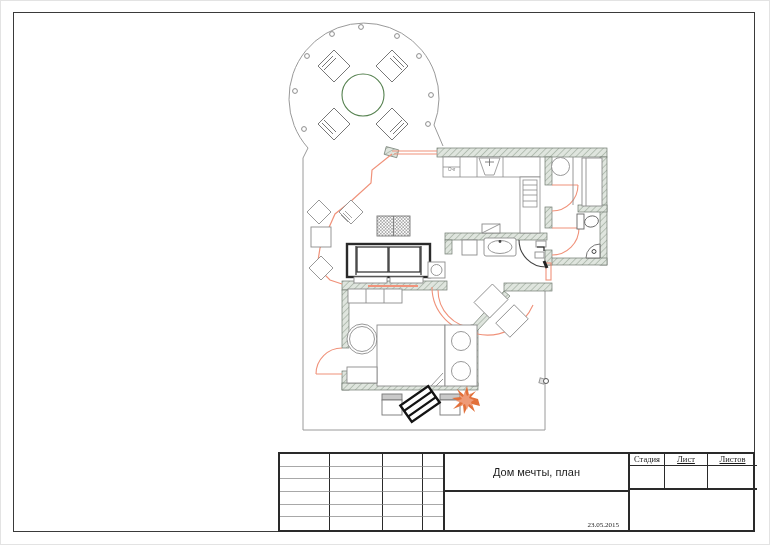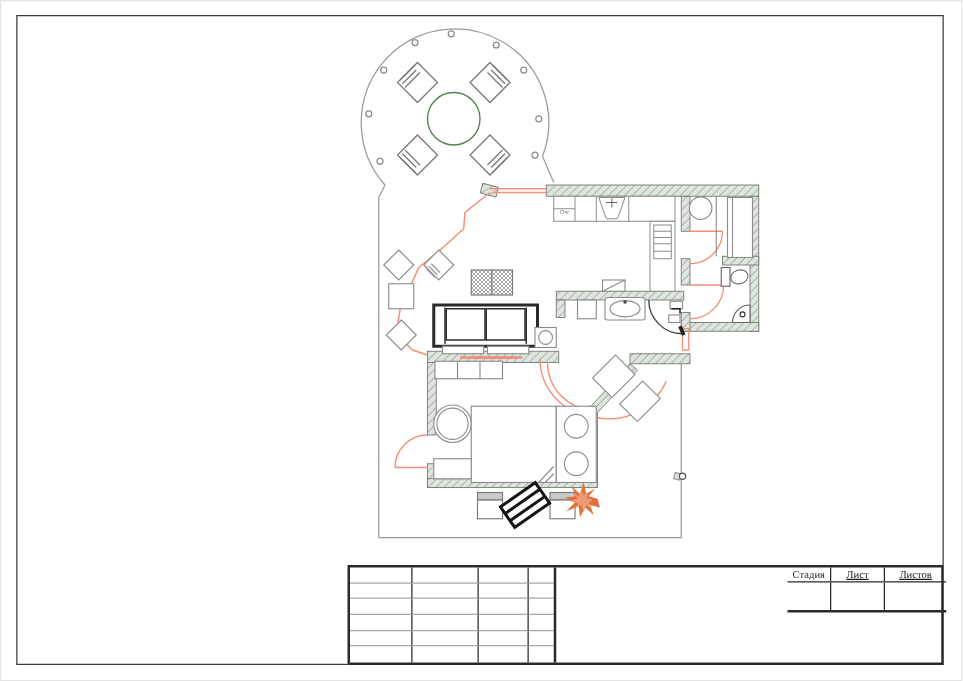--- a/index.html
+++ b/index.html
@@ -259,20 +259,26 @@
         <div class="c"></div>
       <div class="c v"></div>
         <div class="c v"></div>
         <div class="c v"></div>
         <div class="c"></div>
       <div class="c v last"></div>
         <div class="c v last"></div>
         <div class="c v last"></div>
         <div class="c last"></div>
     </div>
+    <div class="stamp-mid">
+      <div class="name">Дом мечты, план</div>
+      <div class="lower">
+        <span class="date">23.05.2015</span>
+      </div>
+    </div>
     <div class="stamp-right">
       <div class="hdr">
         <div class="hcell-1">Стадия</div>
         <div class="hcell-2">Лист</div>
         <div class="hcell-3">Листов</div>
       </div>
       <div class="vals">
         <div class="hcell-1"></div>
         <div class="hcell-2"></div>
         <div class="hcell-3"></div>

